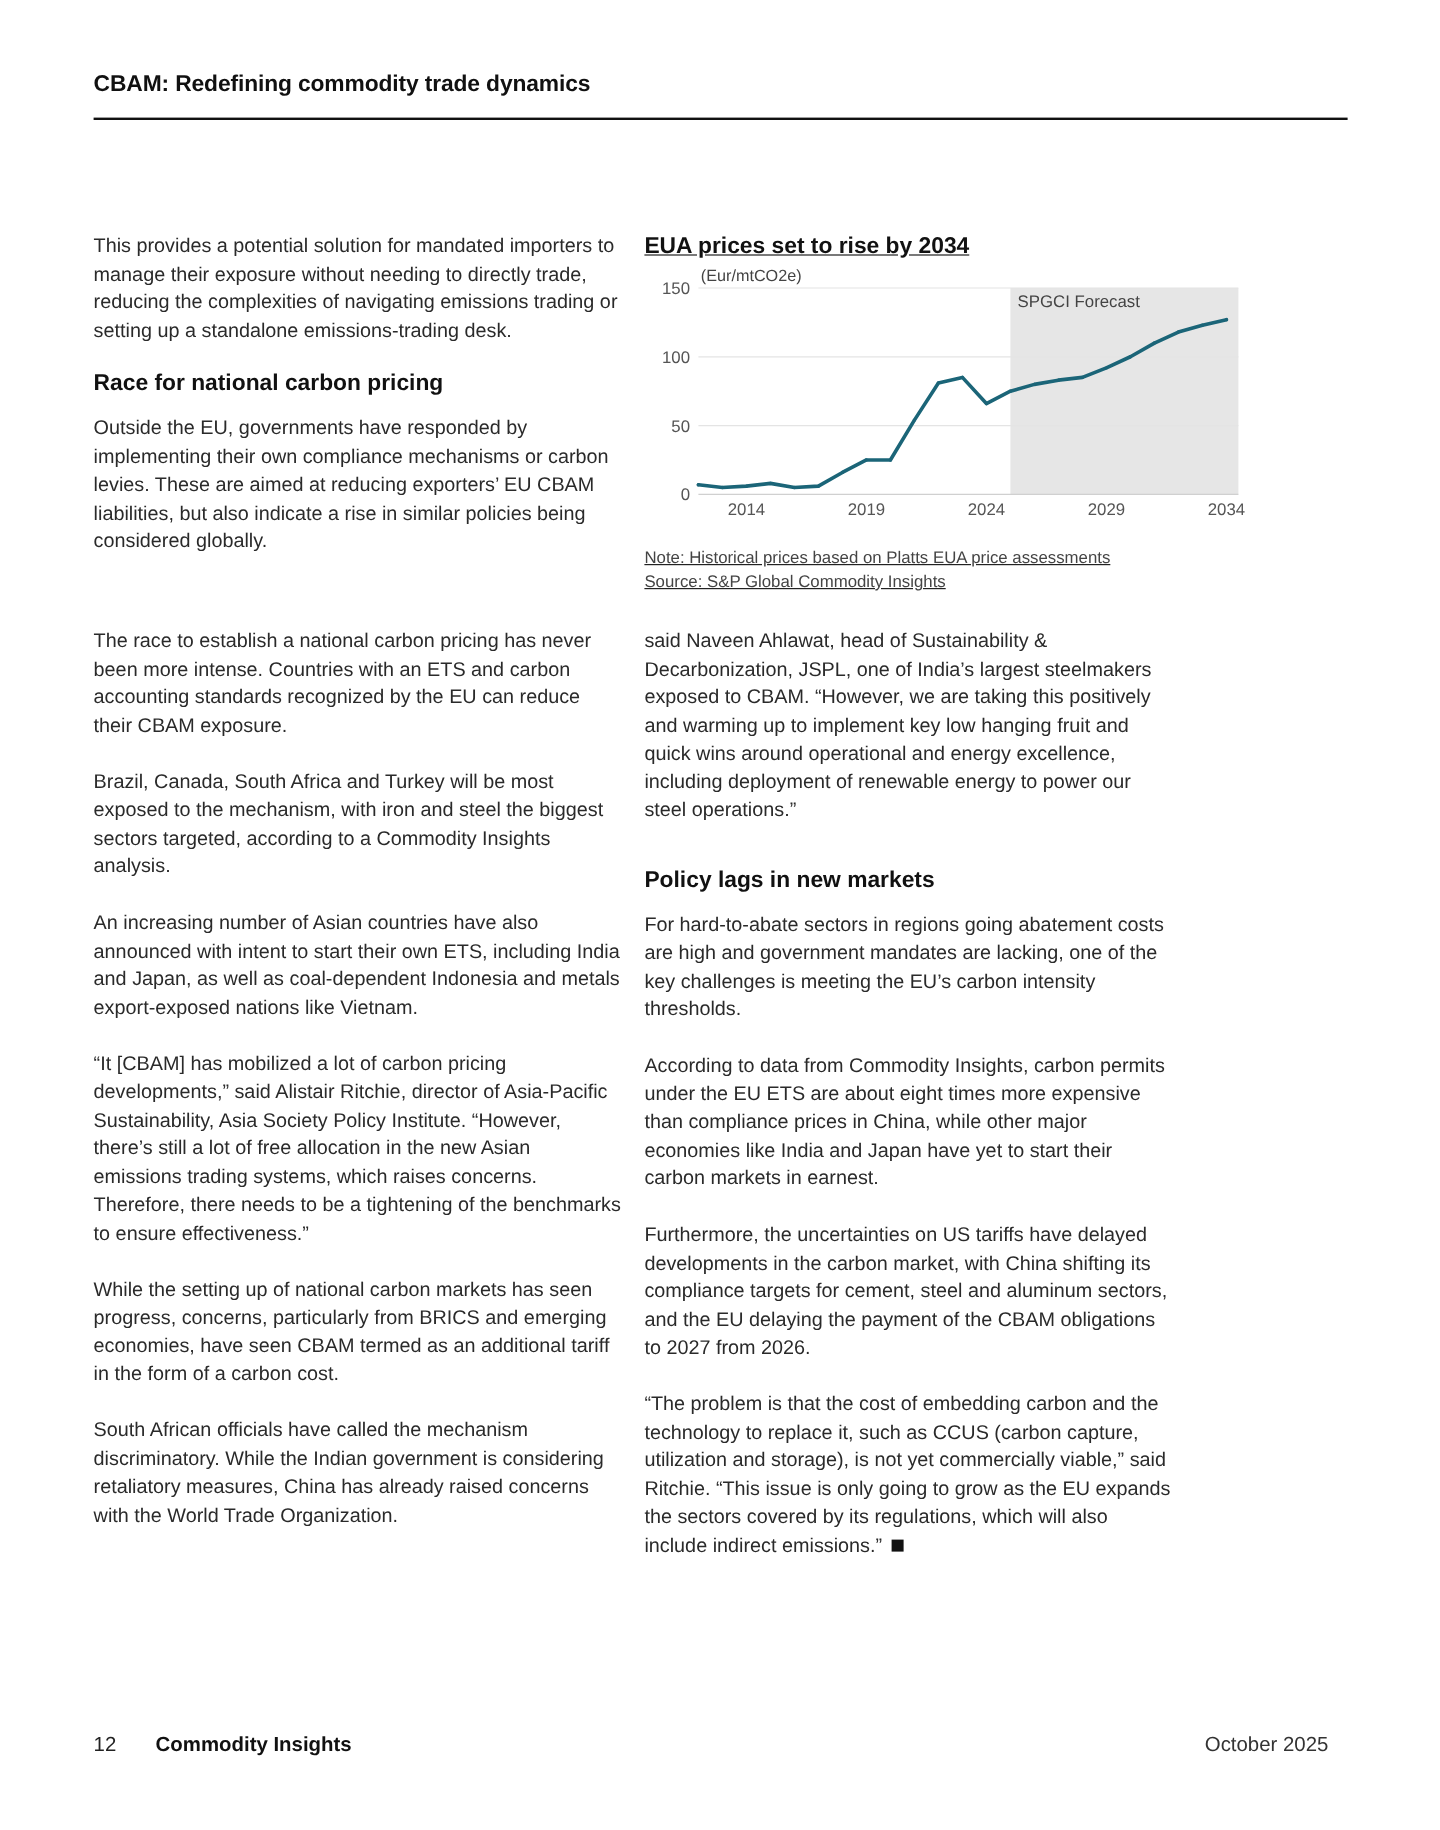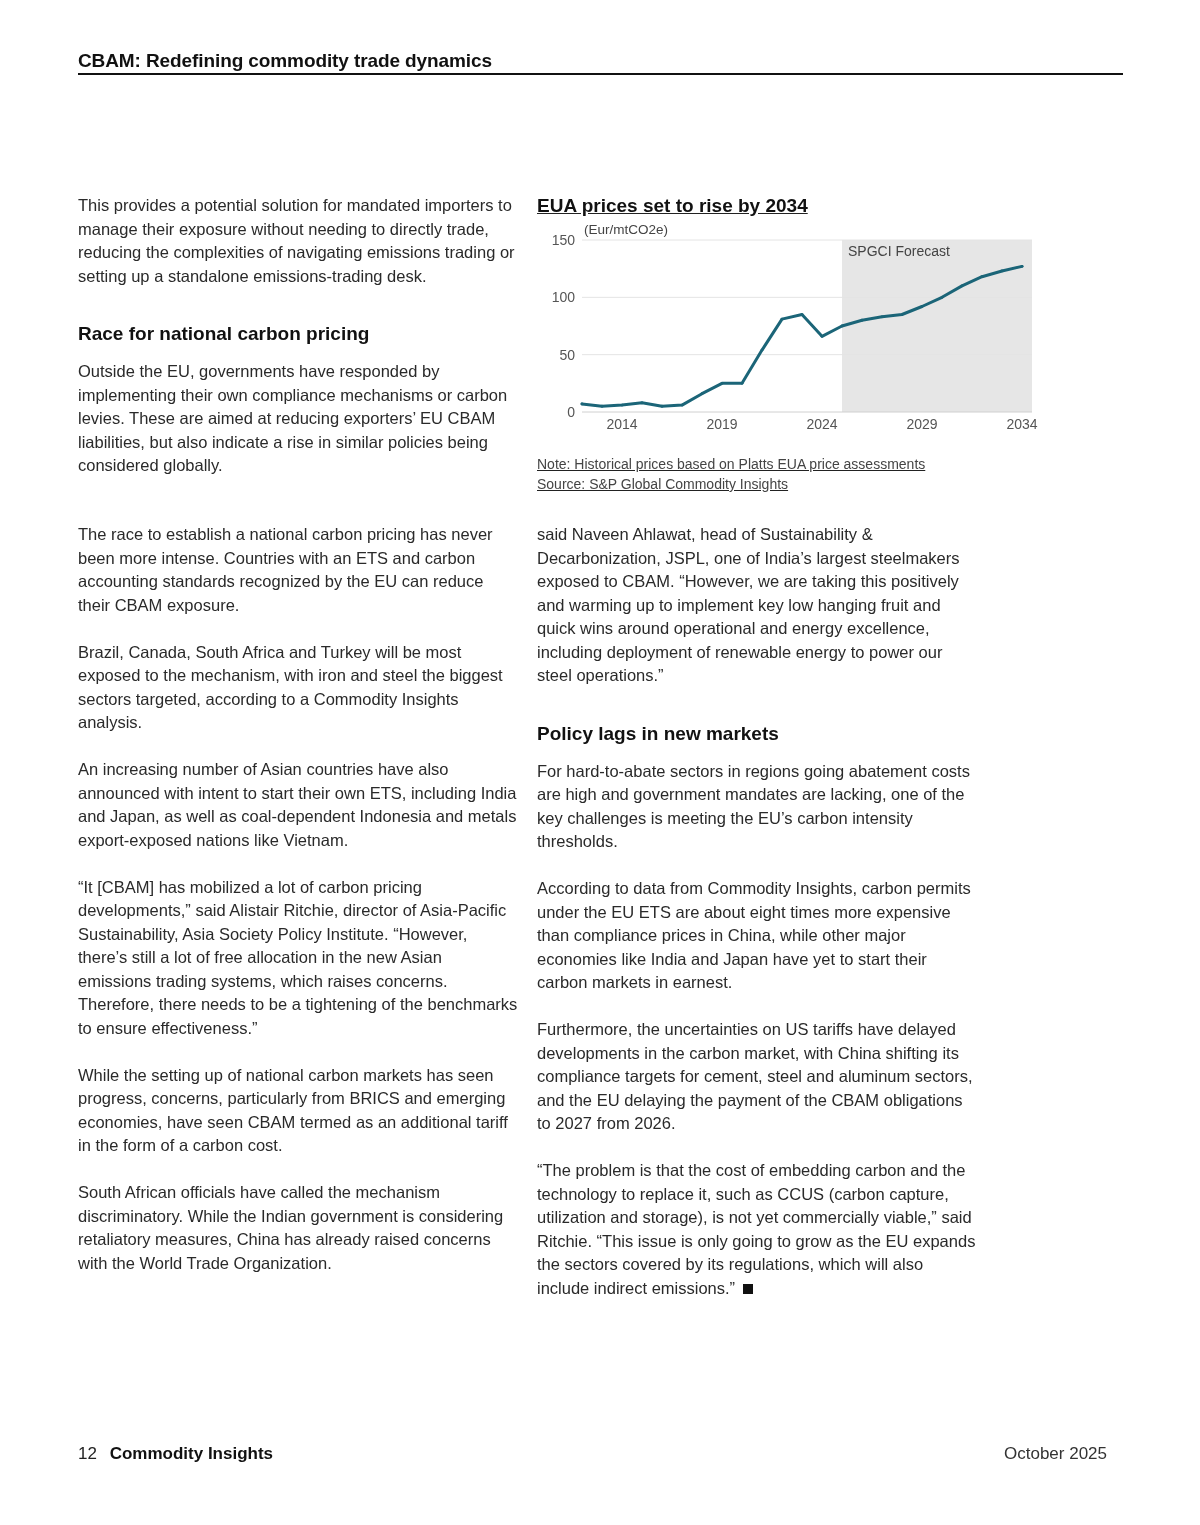--- a/index.html
+++ b/index.html
@@ -2,22 +2,22 @@
 <html><head>
   <meta charset="utf-8">
   <style>
     html, body { margin: 0; padding: 0; background: #ffffff; }
     body {
       width: 1200px; height: 1525px; position: relative; overflow: hidden;
       font-family: "Liberation Sans", "DejaVu Sans", sans-serif;
       color: #222222;
     }
     .header {
-      position: absolute; left: 78px; top: 50px; width: 1045px;
-      border-bottom: 2px solid #111111; padding-bottom: 1px;
+      position: absolute; left: 78px; top: 60px; width: 1045px;
+      border-bottom: 2px solid #111111; padding-bottom: 16px;
     }
     .header-title {
       font-size: 19px; font-weight: bold; color: #111111; letter-spacing: -0.1px;
     }
     .col {
       position: absolute; font-size: 16.5px; line-height: 23.5px; color: #2a2a2a;
     }
     .col p { margin: 0 0 23.5px 0; }
     .col h2 {
       font-size: 19px; font-weight: bold; color: #111111; margin: 0 0 14px 0; line-height: 24px;
@@ -30,33 +30,33 @@
     }
     .chart-block { position: absolute; left: 537px; top: 194px; width: 510px; text-decoration: underline; }
     .chart-title {
       font-size: 19px; font-weight: bold; color: #111; line-height: 24px;
     }
     .chart-note { font-size: 14px; color: #444; line-height: 20px; }
     #chart-svg { display: block; }
     .footer {
       position: absolute; left: 78px; top: 1444px; width: 1045px; font-size: 17px; color: #222;
     }
-    .footer .page-num { margin-right: 8px; text-align: right; }
+    .footer .page-num { margin-right: 28px; text-align: right; }
     .footer .brand { font-weight: bold; color: #111; }
     .footer .date { position: absolute; right: 16px; top: 0; color: #333; }
   </style>
 </head>
 <body>
 
 <div class="header">
   <div class="header-title">CBAM: Redefining commodity trade dynamics</div>
 </div>
 
 <div class="col" id="col-left-top">
-  <p style="margin-bottom:34px">This provides a potential solution for mandated importers to manage their exposure without needing to directly trade, reducing the complexities of navigating emissions trading or setting up a standalone emissions-trading desk.</p>
+  <p style="margin-bottom:20px">This provides a potential solution for mandated importers to manage their exposure without needing to directly trade, reducing the complexities of navigating emissions trading or setting up a standalone emissions-trading desk.</p>
   <h2>Race for national carbon pricing</h2>
   <p>Outside the EU, governments have responded by implementing their own compliance mechanisms or carbon levies. These are aimed at reducing exporters’ EU CBAM liabilities, but also indicate a rise in similar policies being considered globally.</p>
 </div>
 
 <div class="chart-block">
   <div class="chart-title">EUA prices set to rise by 2034</div>
   <svg id="chart-svg" width="510" height="236">
       <rect x="305" y="22" width="190" height="172" fill="#e6e6e6"></rect>
       <text x="311" y="38" font-size="14" fill="#444" font-family="Liberation Sans, sans-serif">SPGCI Forecast</text>
       <text x="47" y="16" font-size="13.5" fill="#444" font-family="Liberation Sans, sans-serif">(Eur/mtCO2e)</text>

